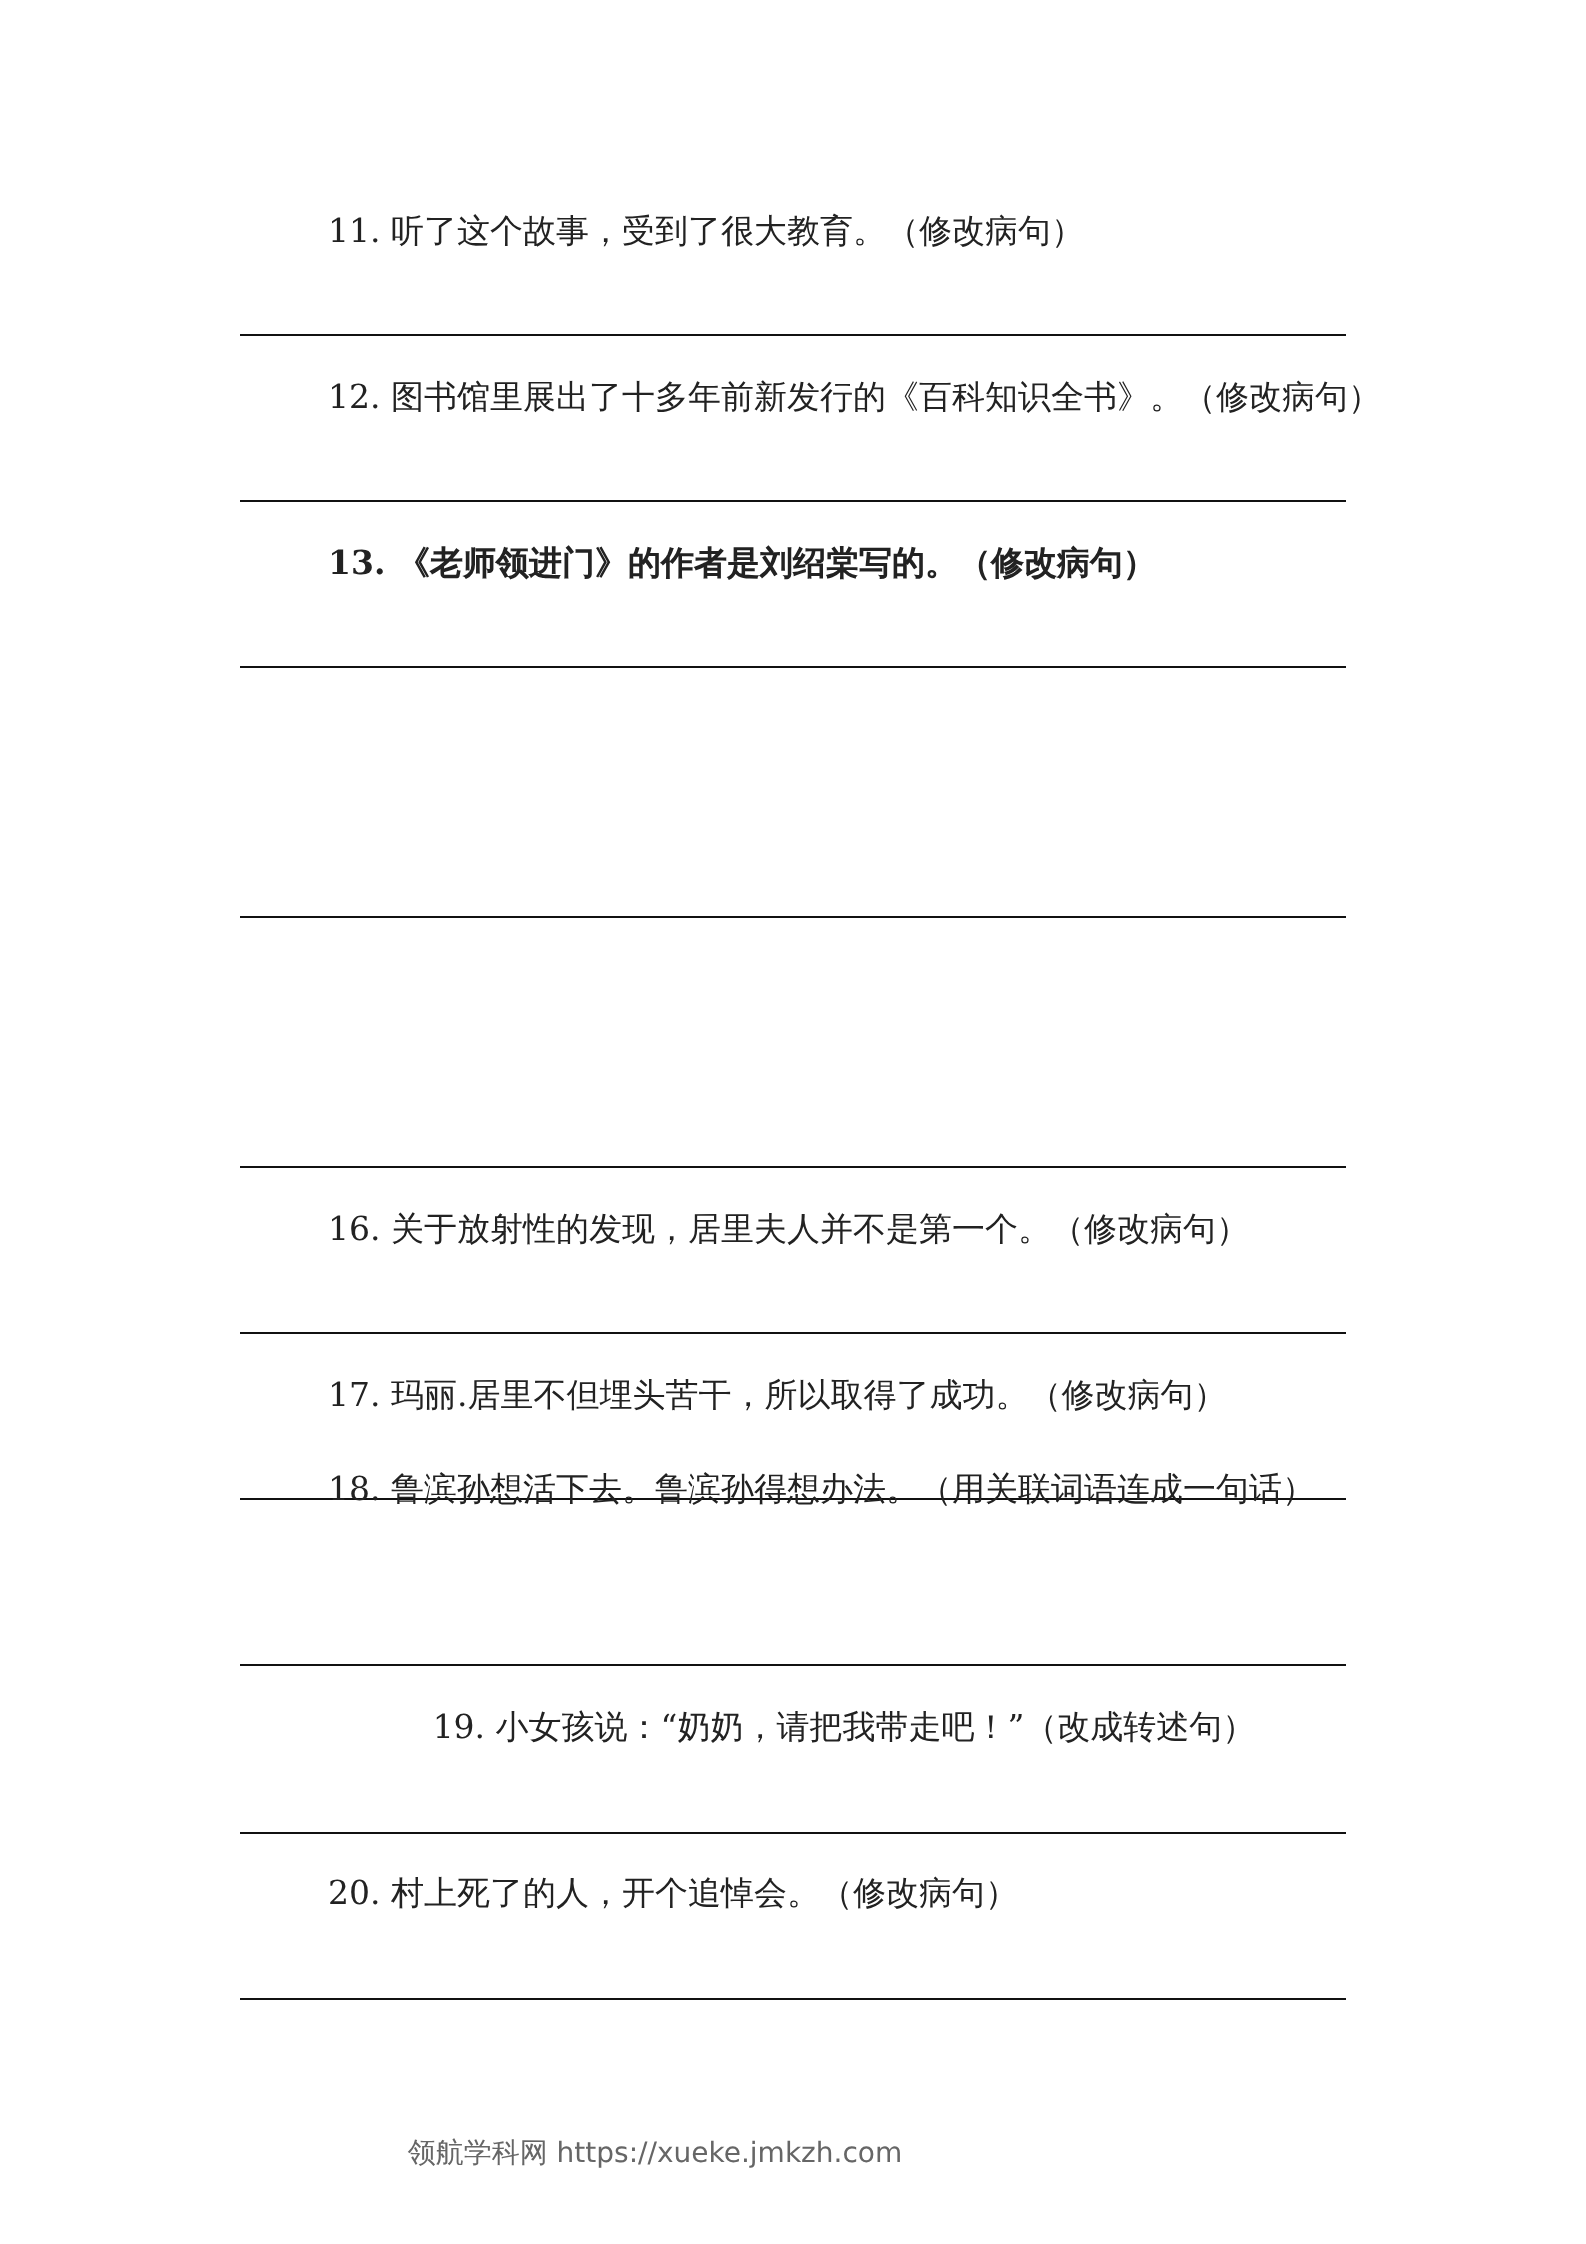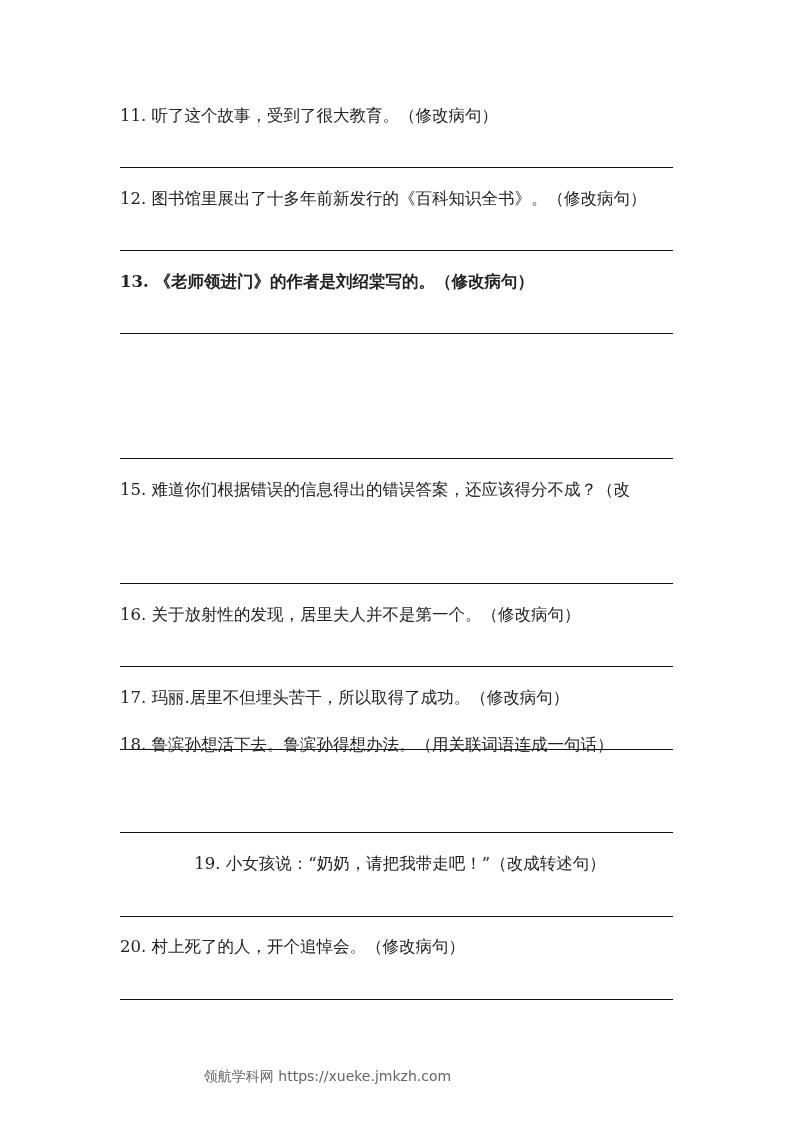--- a/index.html
+++ b/index.html
@@ -19,20 +19,21 @@
       position: absolute;
       left: 120px;
       width: 560px;
       font-size: 16.5px;
       line-height: 42px;
       white-space: nowrap;
       letter-spacing: 0px;
     }
     .question .line {
       display: block;
+      margin-left: 44px;
     }
     .answer-line {
       position: absolute;
       left: 120px;
       width: 553px;
       height: 0;
       border-top: 1.5px solid #111111;
     }
     .footer {
       position: absolute;
@@ -61,21 +62,20 @@
 <div class="question" style="top:261px;font-weight:bold;">
   <span class="line">13. 《老师领进门》的作者是刘绍棠写的。（修改病句）</span>
 </div>
 <div class="answer-line" style="top:333px;"></div>
 
 <div class="question" style="top:344px;">
 </div>
 <div class="answer-line" style="top:458px;"></div>
 
 <div class="question" style="top:469px;">
-  <span class="line">15. 难道你们根据错误的信息得出的错误答案，还应该得分不成？（改</span>
 </div>
 <div class="answer-line" style="top:583px;"></div>
 
 <div class="question" style="top:594px;">
   <span class="line">16. 关于放射性的发现，居里夫人并不是第一个。（修改病句）</span>
 </div>
 <div class="answer-line" style="top:666px;"></div>
 
 <div class="question" style="top:677px;">
   <span class="line">17. 玛丽.居里不但埋头苦干，所以取得了成功。（修改病句）</span>

